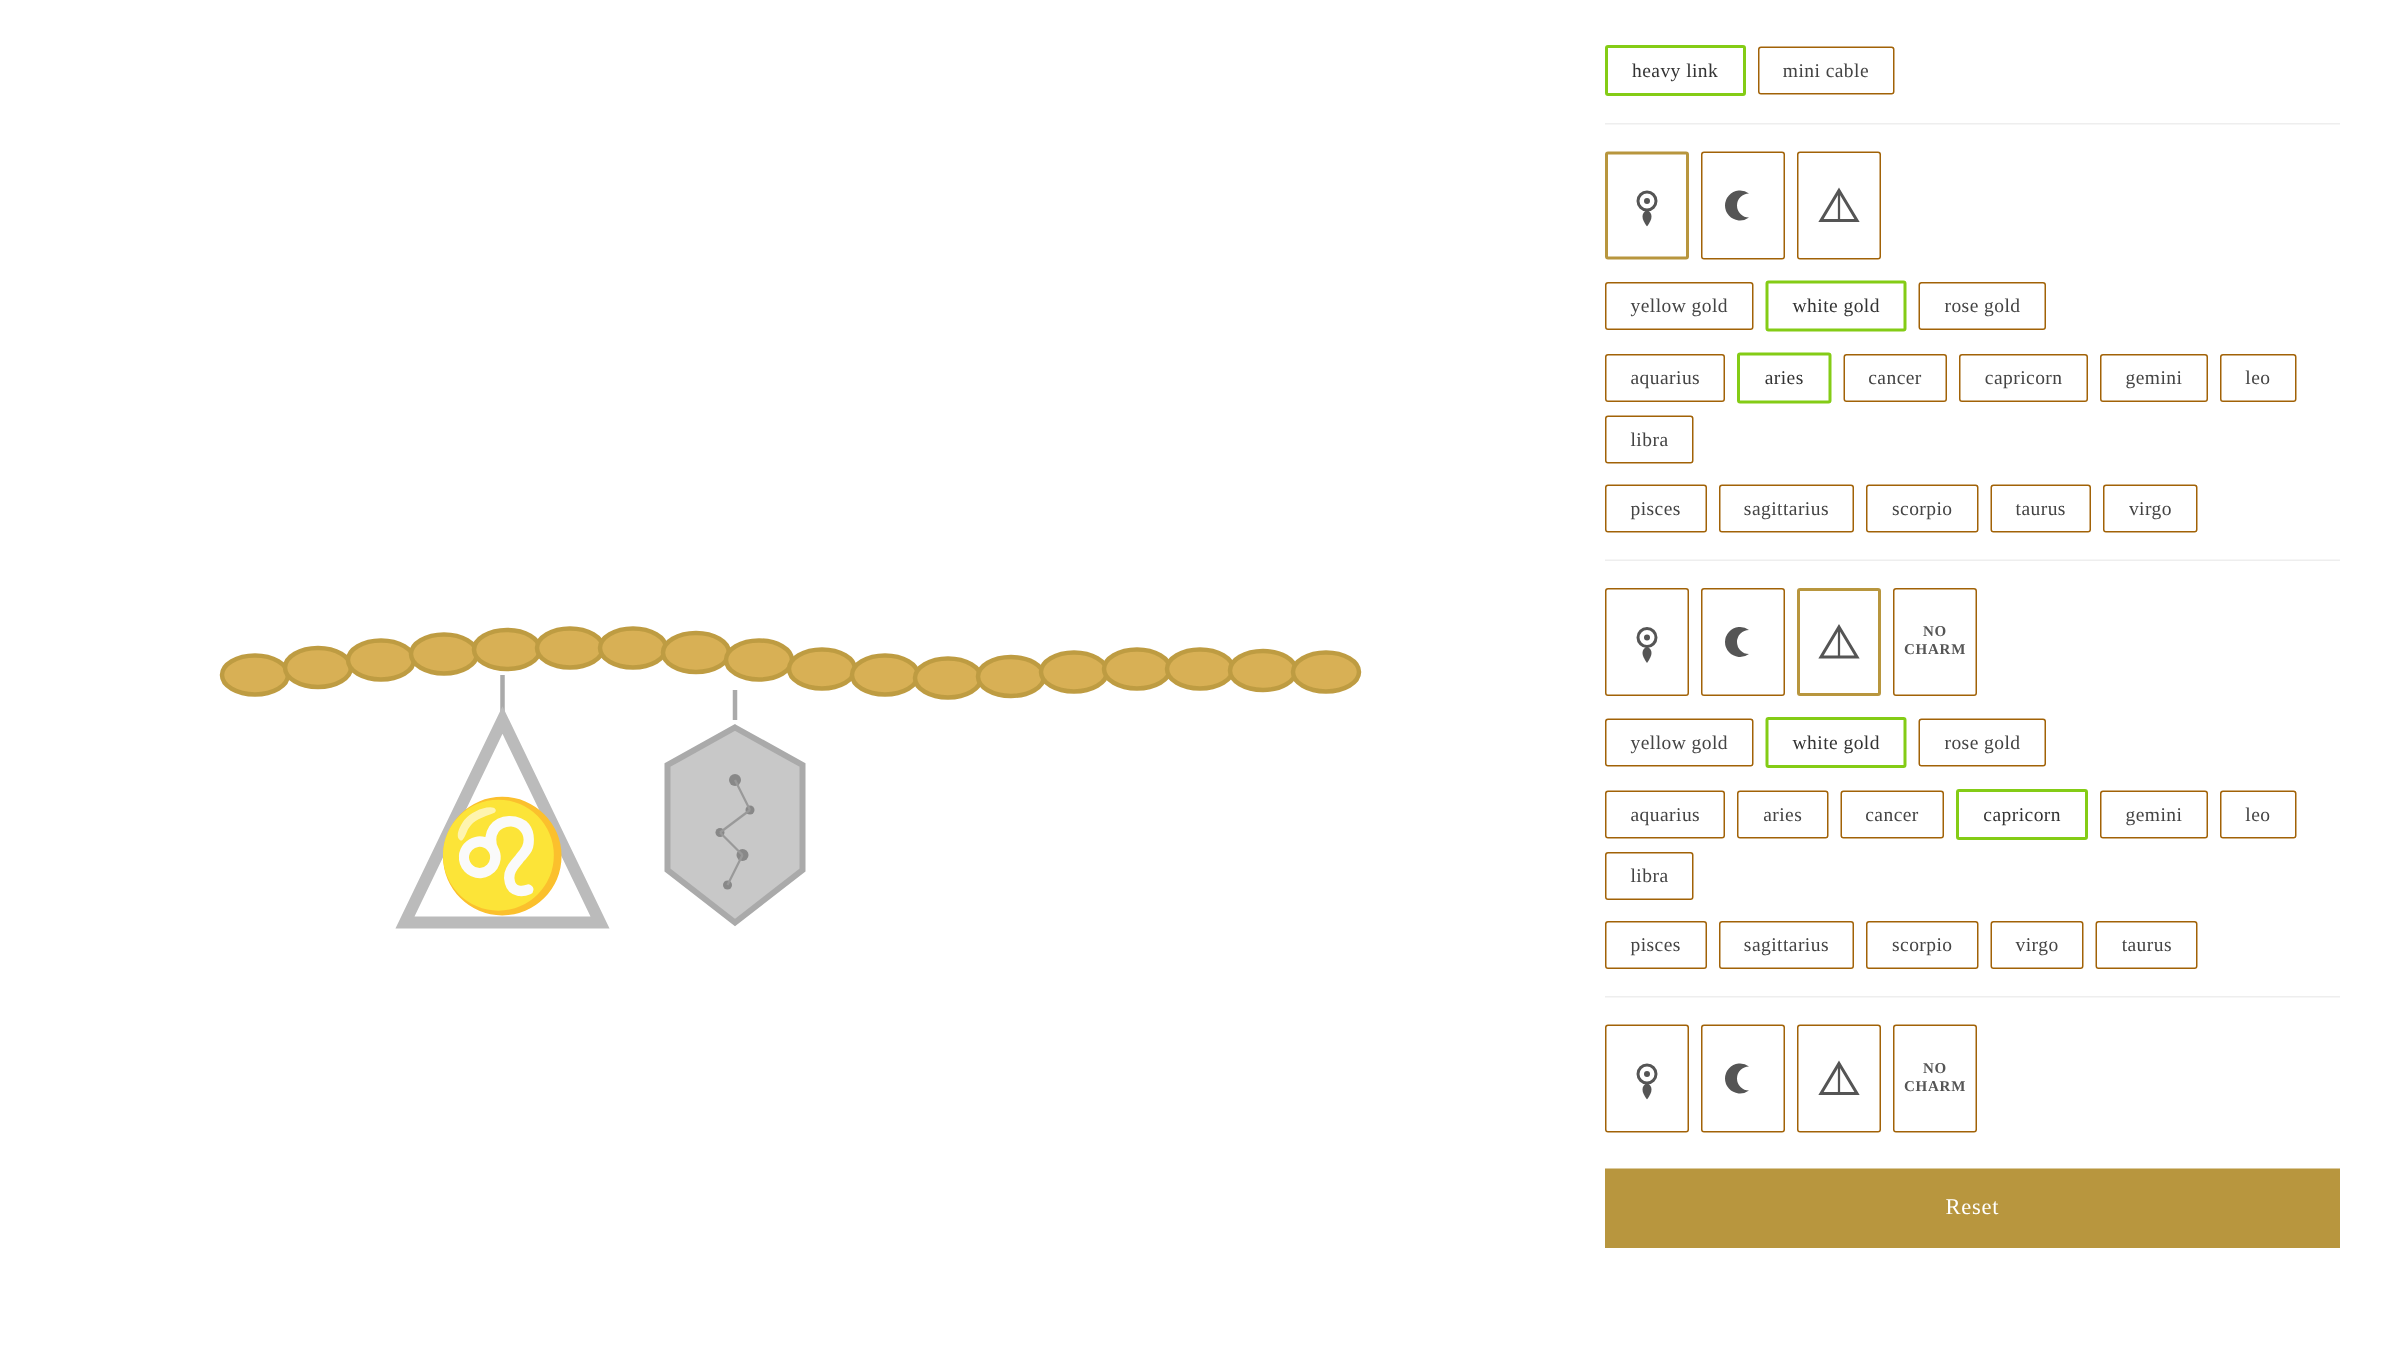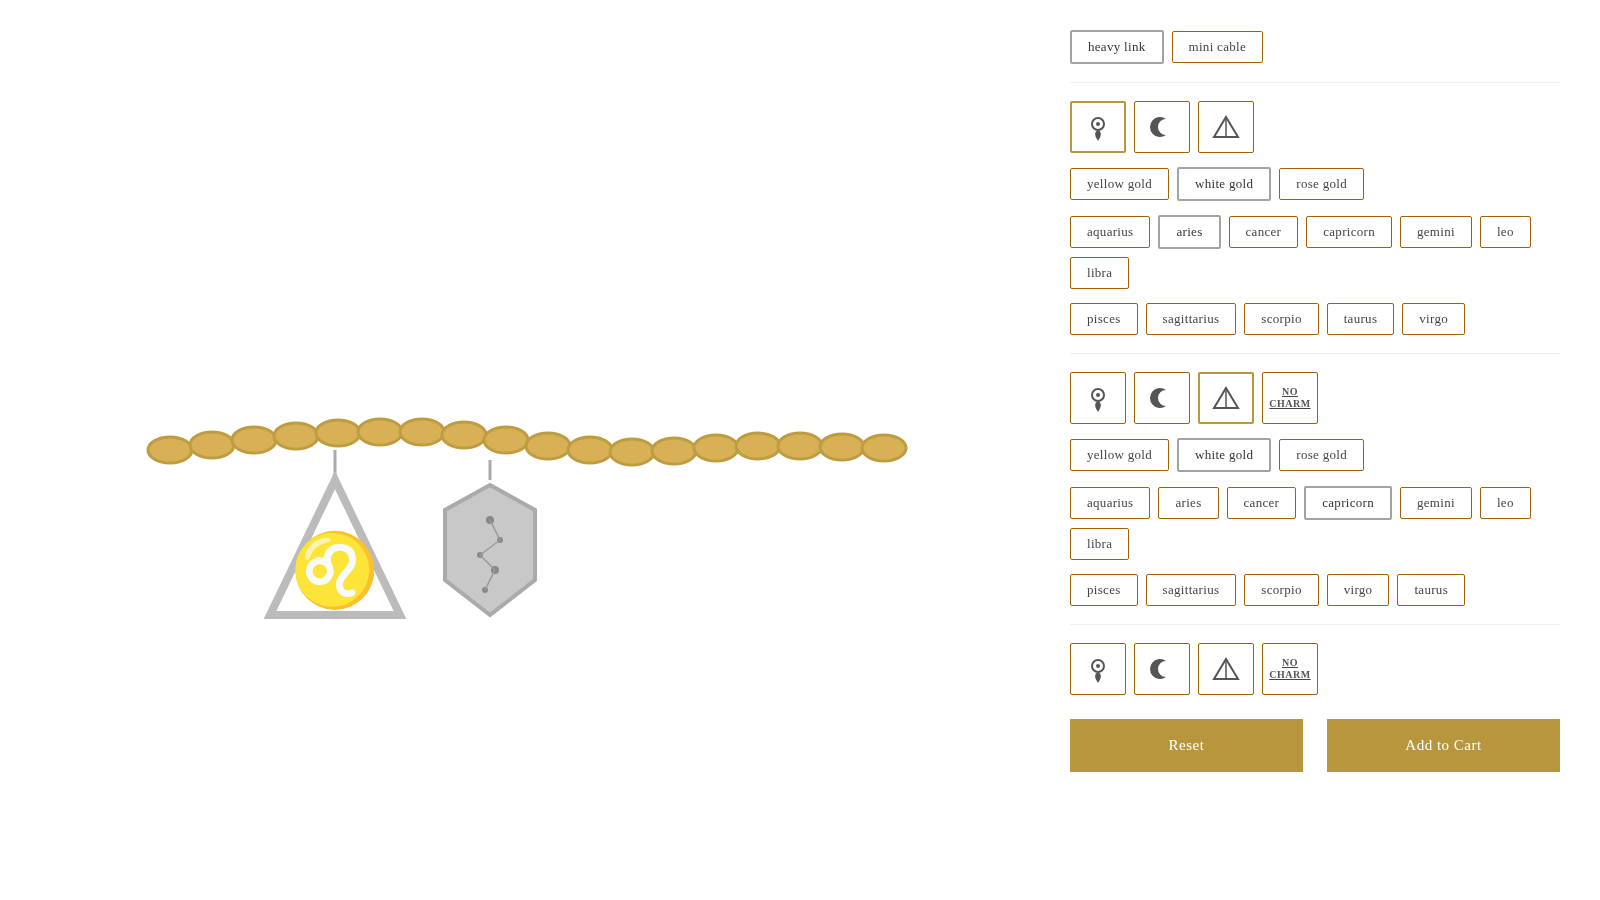--- a/index.html
+++ b/index.html
@@ -49,31 +49,30 @@
       padding: 7px 16px;
       font-size: 13px;
       color: #444;
       cursor: pointer;
       border-radius: 2px;
       font-family: 'Georgia', serif;
       letter-spacing: 0.3px;
       white-space: nowrap;
     }
     .opt-btn.selected {
-      border: 2px solid #a3a3a3;
+      border: 2px solid #84cc16;
       color: #333;
     }
     .opt-btn.icon-btn {
       padding: 6px 10px;
       width: 56px;
-      height: 52px;
+      height: 72px;
       display: flex;
       align-items: center;
       justify-content: center;
-      text-decoration: underline;
     }
     .opt-btn.icon-btn.selected {
       border: 2px solid #b8963e;
     }
 
     .section-divider {
       border: none;
       border-top: 1px solid #eee;
       margin: 4px 0;
     }
@@ -291,16 +290,15 @@
         <line x1="14" y1="4" x2="14" y2="24" stroke="#555" stroke-width="1.5"></line>
       </svg>
     </button>
     <button class="opt-btn icon-btn">
       <span class="no-charm-text">NO<br>CHARM</span>
     </button>
   </div>
 
   <div class="bottom-buttons">
     <button class="btn-reset">Reset</button>
-    <button class="btn-add">Add to Cart</button>
   </div>
 
 </div>
 
 </body></html>

